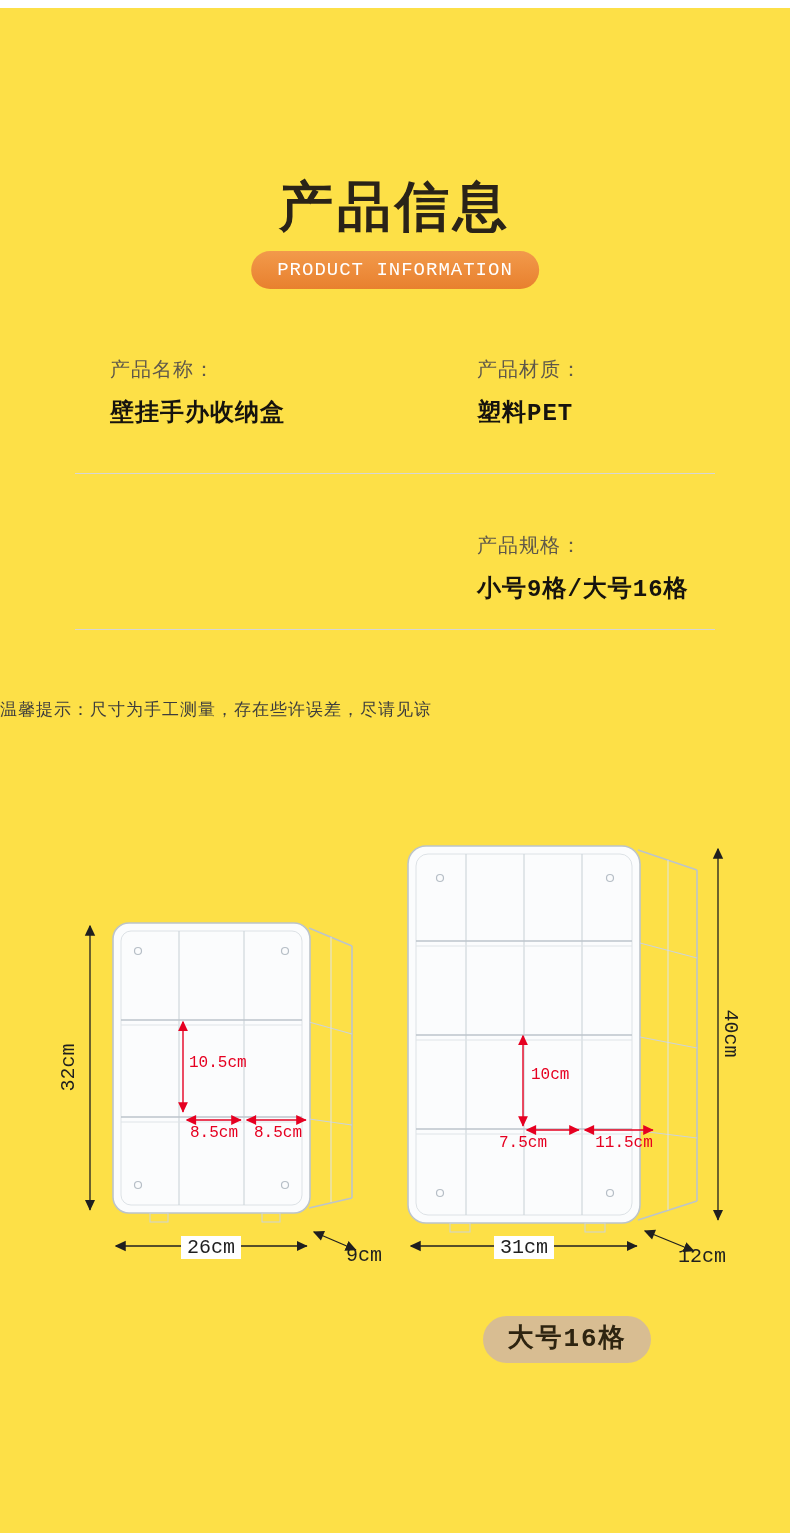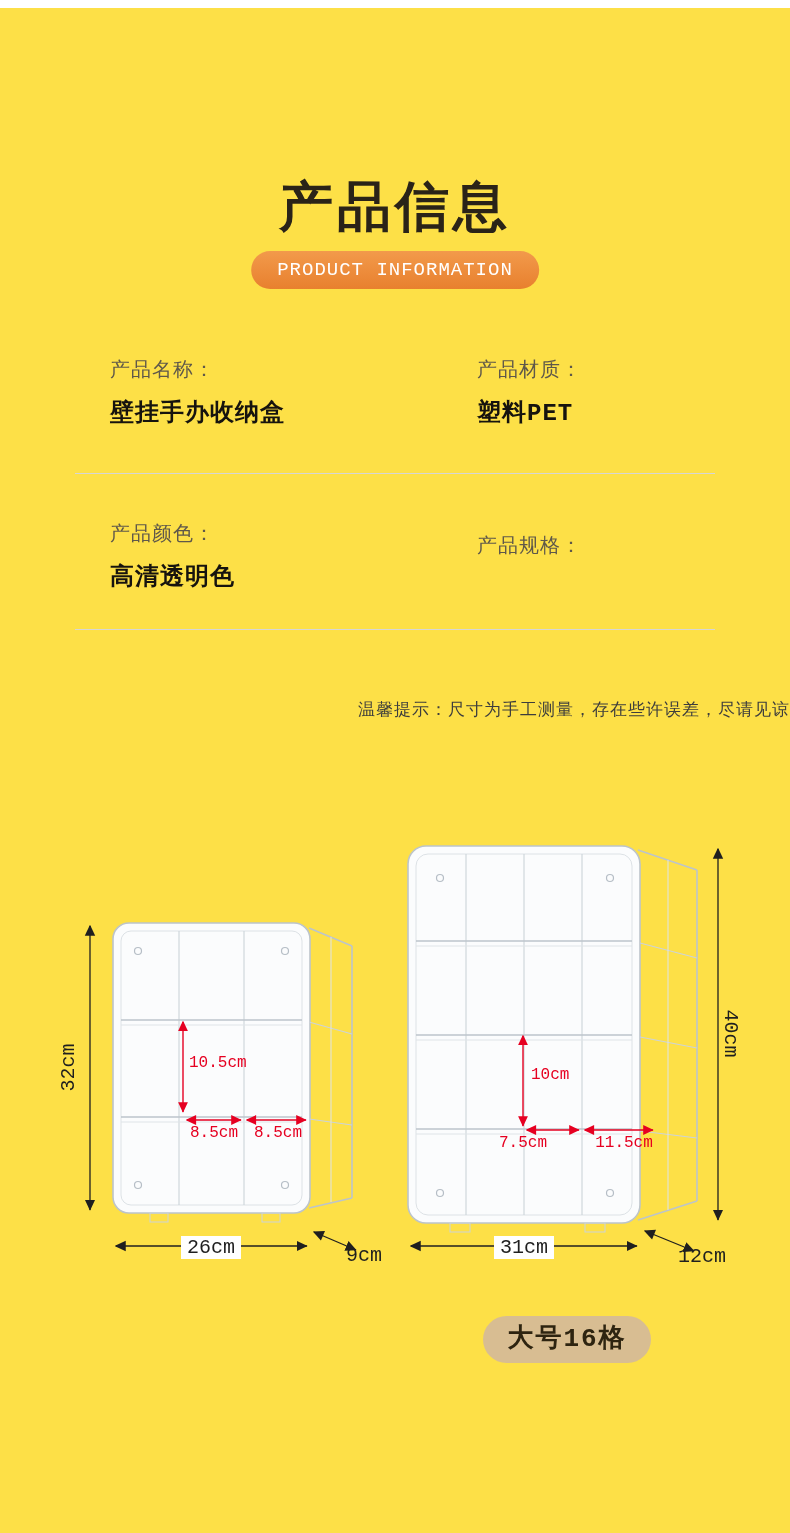--- a/index.html
+++ b/index.html
@@ -7,21 +7,21 @@
         font-family:Liberation Mono, monospace;}
   .title{position:absolute;top:163px;left:0;width:100%;text-align:center;
          font-size:54px;font-weight:800;color:#2a2318;letter-spacing:4px;}
   .badge{position:absolute;top:243px;left:50%;transform:translateX(-50%);
          background:linear-gradient(180deg,#f29a4b,#e8802e);color:#ffffff;
          font-size:19px;letter-spacing:1px;padding:8px 26px;border-radius:20px;white-space:nowrap;}
   .spec{position:absolute;}
   .spec-label{font-size:20px;color:#5f584a;letter-spacing:1px;}
   .spec-value{font-size:24px;font-weight:700;color:#16130e;margin-top:13px;letter-spacing:1px;}
   .divider{position:absolute;left:75px;width:640px;height:0;border-top:1px solid #d6d6d6;}
-  .note{position:absolute;top:690px;left:0;width:100%;text-align:right;
+  .note{position:absolute;top:690px;left:0;width:100%;text-align:left;
         font-size:17px;color:#3d3d3d;letter-spacing:1px;}
   .diagram{position:absolute;top:800px;left:0;width:790px;height:470px;}
   .diagram svg{position:absolute;left:0;top:0;}
   .dim{position:absolute;font-size:20px;color:#1f1f1f;white-space:nowrap;}
   .dim-red{position:absolute;font-size:16px;color:#e60021;white-space:nowrap;}
   .center{transform:translateX(-50%);}
   .onLine{background:#ffffff;padding:0 6px;}
   .vlabel{width:64px;text-align:center;}
   .rot-ccw{transform:rotate(-90deg);}
   .rot-cw{transform:rotate(90deg);}
@@ -42,26 +42,23 @@
     <div class="spec-label">产品材质：</div>
     <div class="spec-value">塑料PET</div>
   </div>
   <div class="spec" style="left:110px;top:348px;">
     <div class="spec-label">产品名称：</div>
     <div class="spec-value">壁挂手办收纳盒</div>
   </div>
 
   <div class="divider" style="top:465px;"></div>
 
-  <div class="spec" style="left:110px;top:512px;">
-    <div class="spec-label">产品颜色：</div>
-    <div class="spec-value">高清透明色</div>
-  </div>
   <div class="spec" style="left:477px;top:524px;">
     <div class="spec-label">产品规格：</div>
+    <div class="spec-value">小号9格/大号16格</div>
   </div>
 
   <div class="divider" style="top:621px;"></div>
 
   <div class="note">温馨提示：尺寸为手工测量，存在些许误差，尽请见谅</div>
 
   <div class="diagram">
     <svg width="790" height="470" viewBox="0 0 790 470">
       <defs>
         <marker id="mb-e" markerWidth="9" markerHeight="9" refX="8" refY="4.5" orient="auto">

